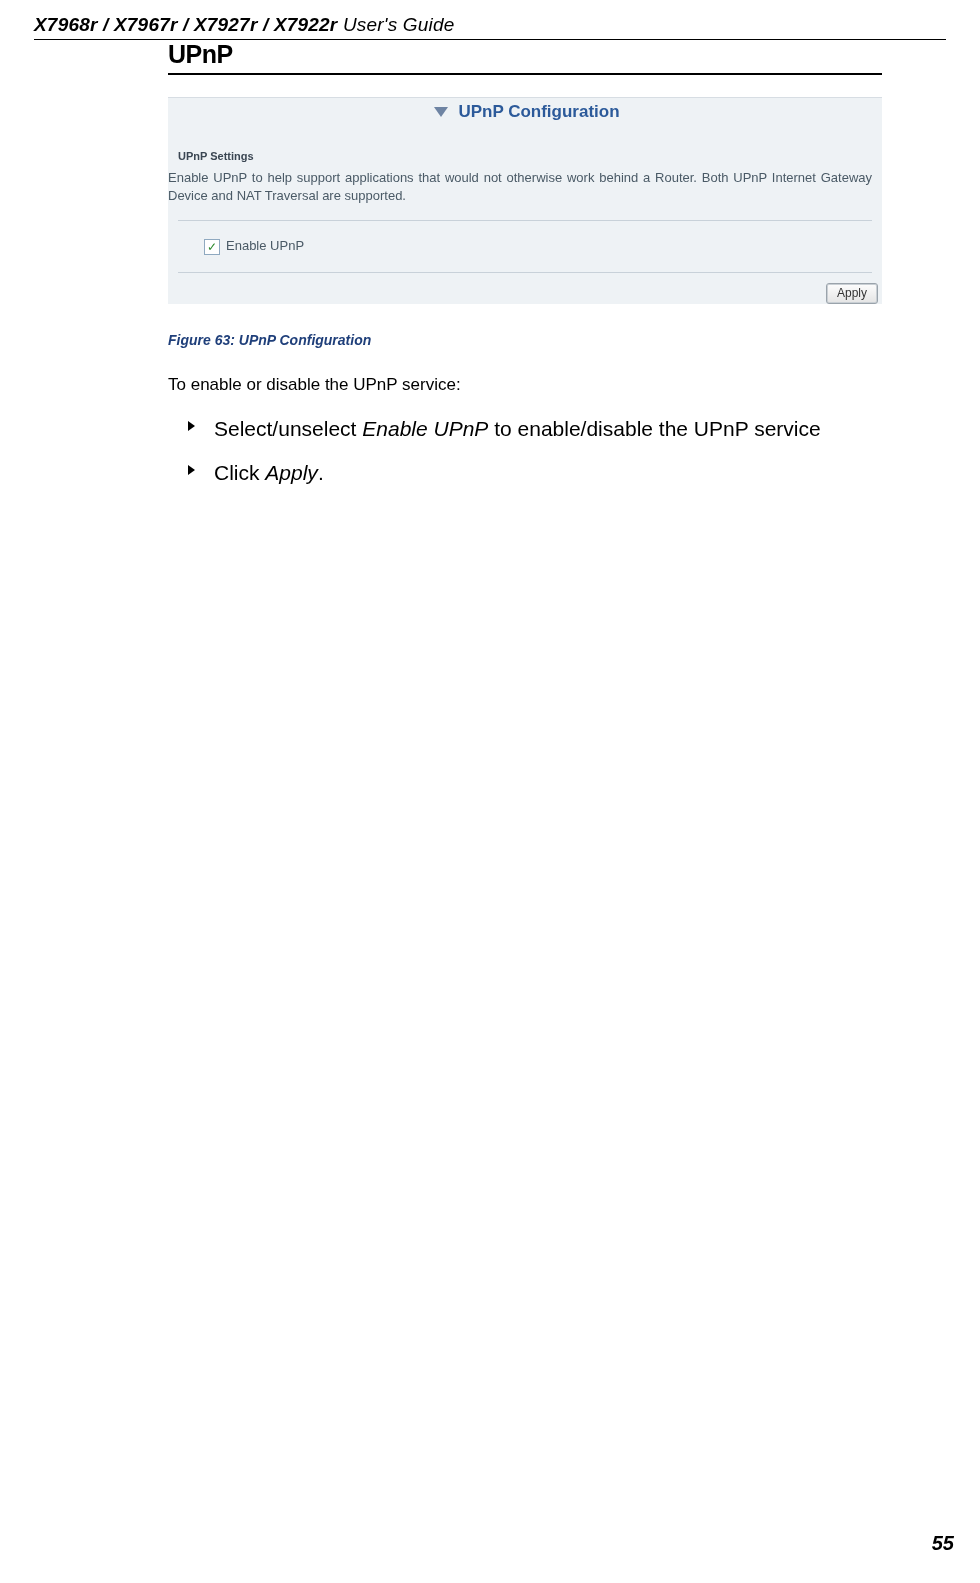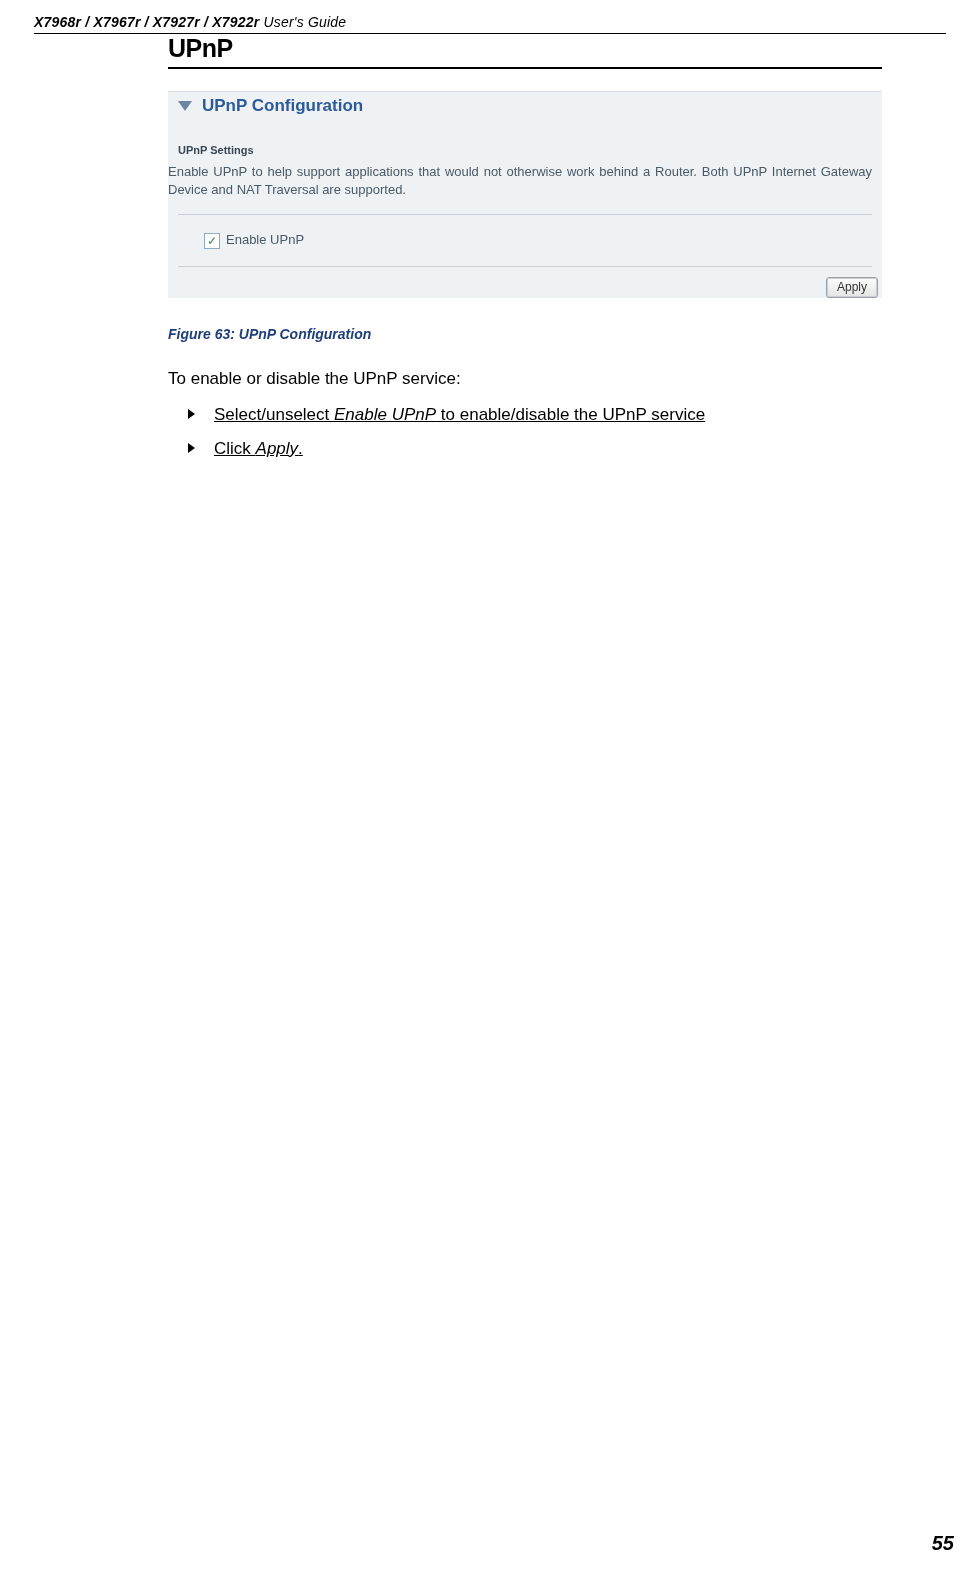--- a/index.html
+++ b/index.html
@@ -10,21 +10,21 @@
     color: #000;
     width: 980px;
   }
   .page {
     padding: 14px 34px 30px 34px;
     box-sizing: border-box;
     min-height: 1583px;
     position: relative;
   }
   .header-line {
-    font-size: 14px;
+    font-size: 19px;
     font-style: italic;
     font-weight: bold;
     letter-spacing: 0.2px;
     padding-bottom: 3px;
     border-bottom: 1px solid #000;
   }
   .header-line .regular {
     font-weight: normal;
   }
   .content {
@@ -51,20 +51,21 @@
     line-height: 1.45;
   }
   .panel-title-bar {
     display: flex;
     align-items: center;
     gap: 10px;
     padding: 2px 6px 6px 6px;
     font-size: 17px;
     font-weight: bold;
     color: #2c5a9a;
+    justify-content: center;
   }
   .panel-title-bar .arrow-icon {
     width: 0;
     height: 0;
     border-left: 7px solid transparent;
     border-right: 7px solid transparent;
     border-top: 10px solid #6e84a3;
     margin-left: 4px;
   }
   .panel-sub {
@@ -131,23 +132,22 @@
     line-height: 1.35;
   }
   ul.bullets {
     list-style: none;
     padding: 0;
     margin: 10px 0 0 0;
   }
   ul.bullets li {
     position: relative;
     padding-left: 46px;
-    margin-top: 14px;
-    font-size: 17px;
-    text-decoration: underline;
+    margin-top: 20px;
+    font-size: 21px;
   }
   ul.bullets li .marker {
     position: absolute;
     left: 20px;
     top: 4px;
     width: 0;
     height: 0;
     border-top: 5px solid transparent;
     border-bottom: 5px solid transparent;
     border-left: 7px solid #000;

